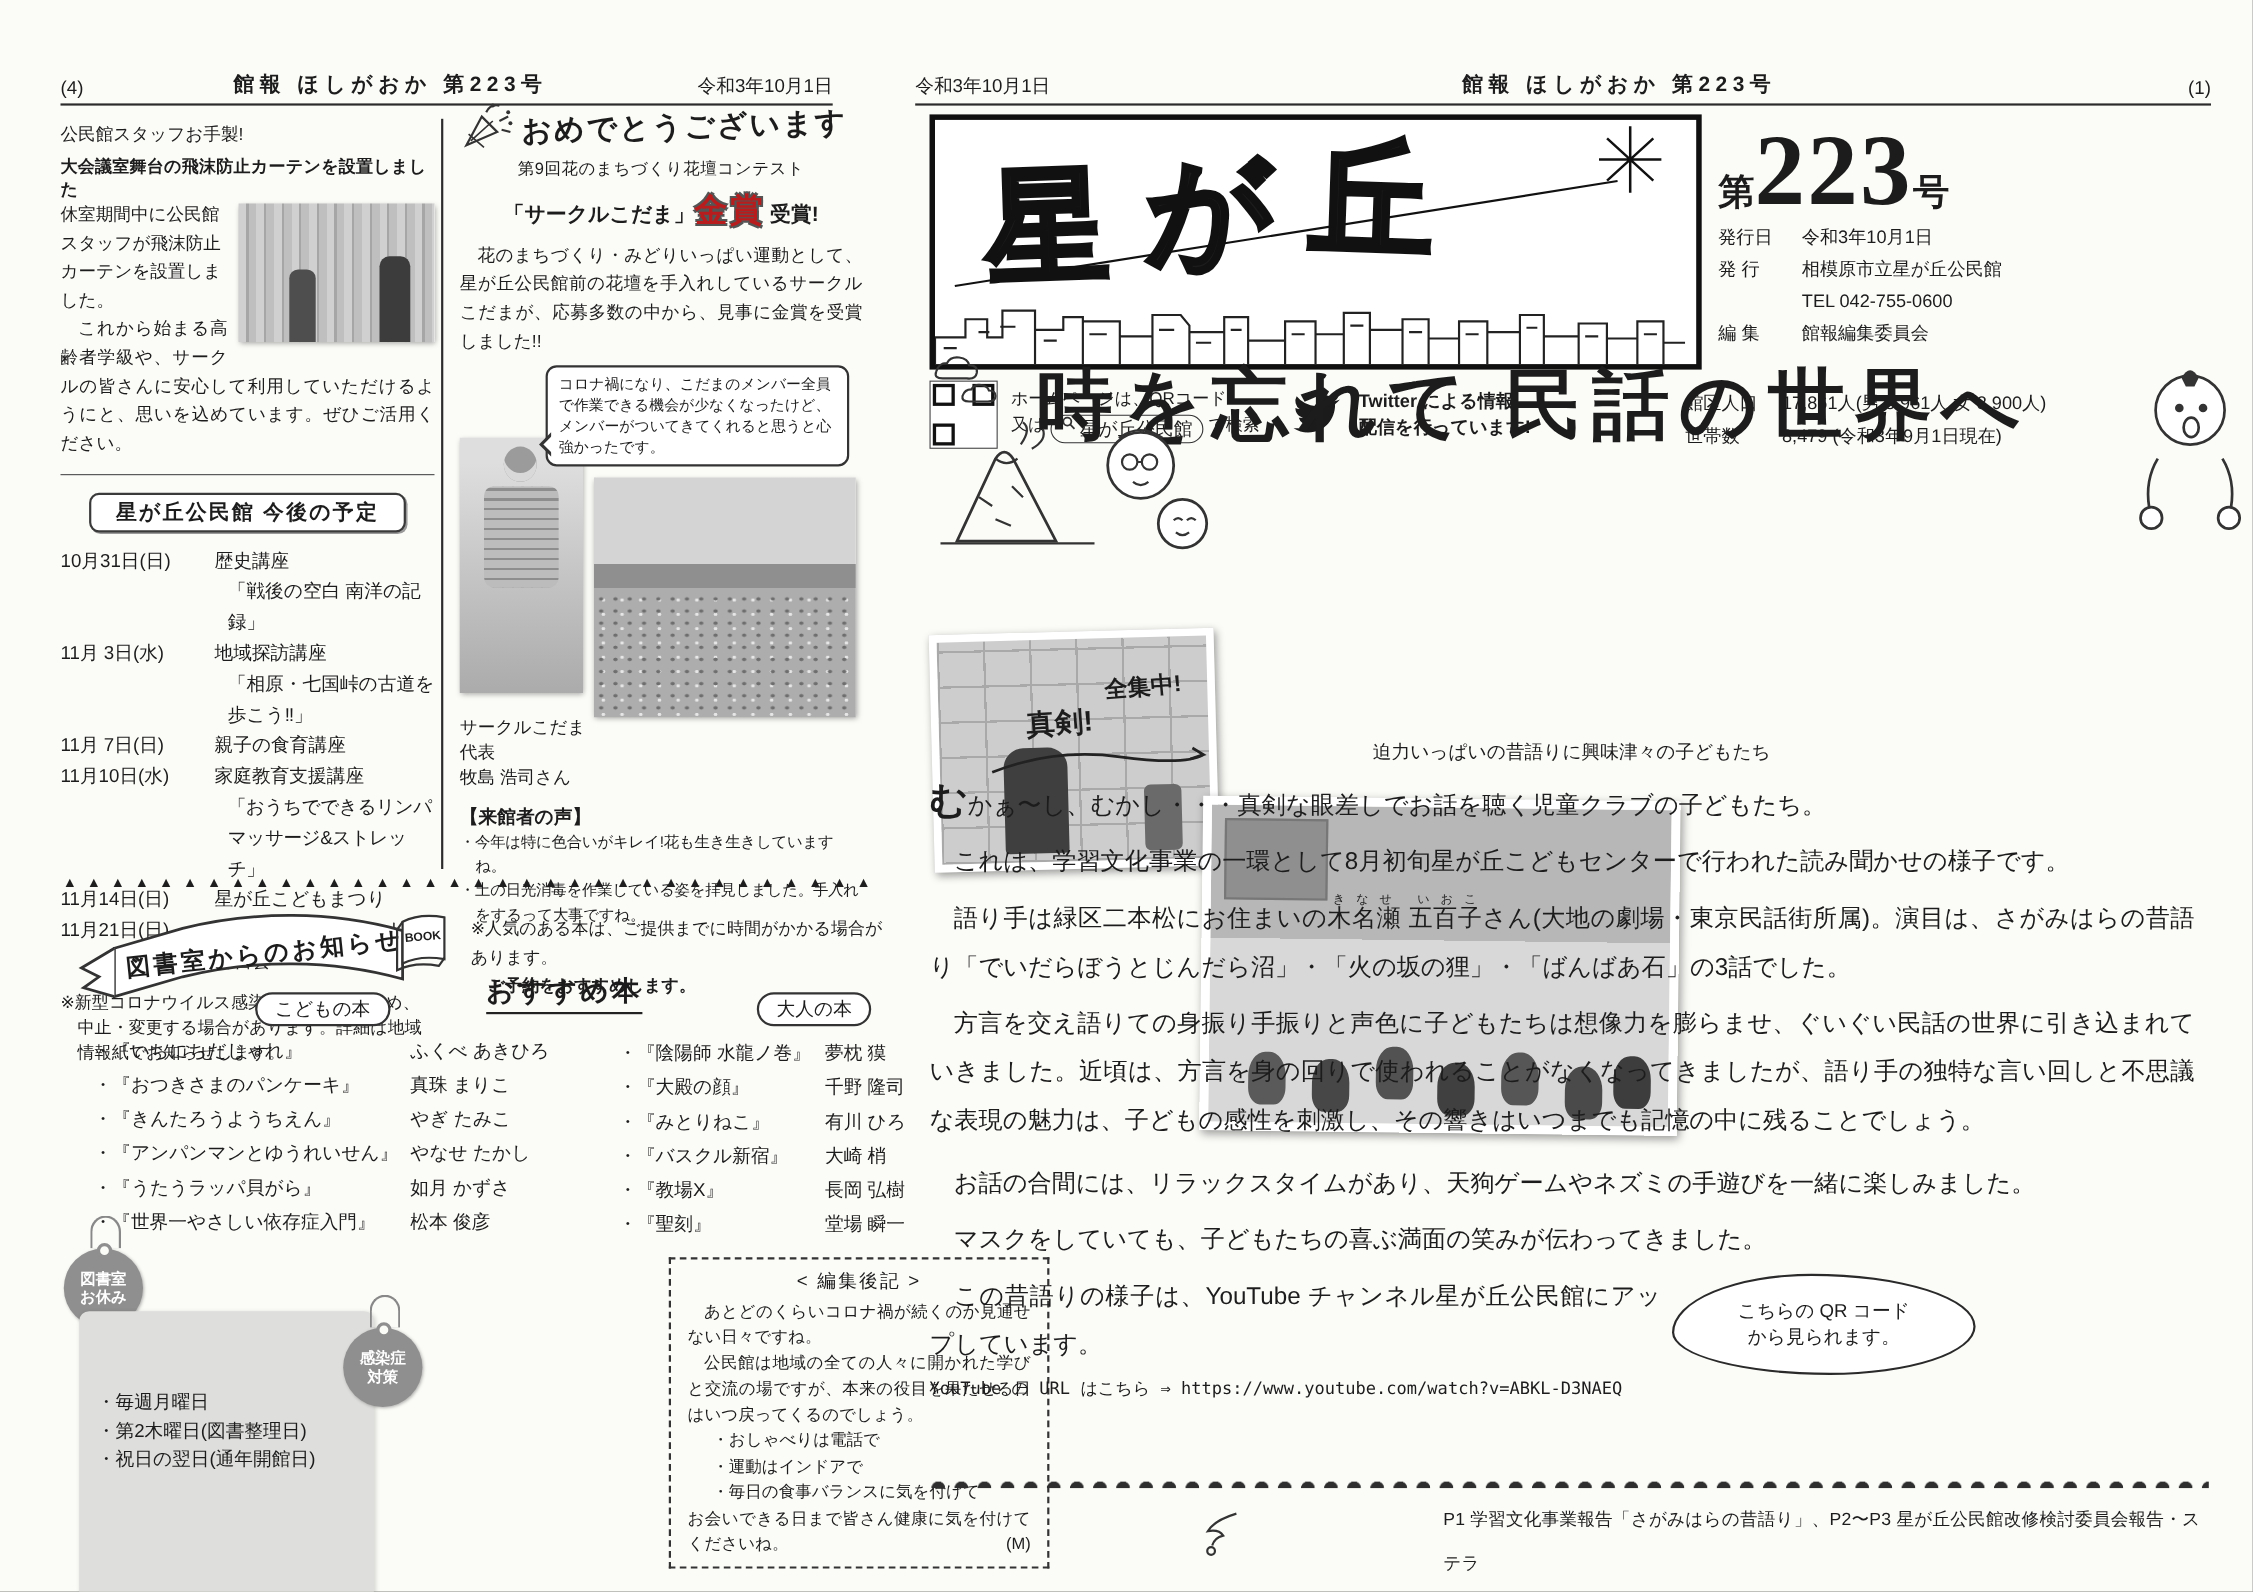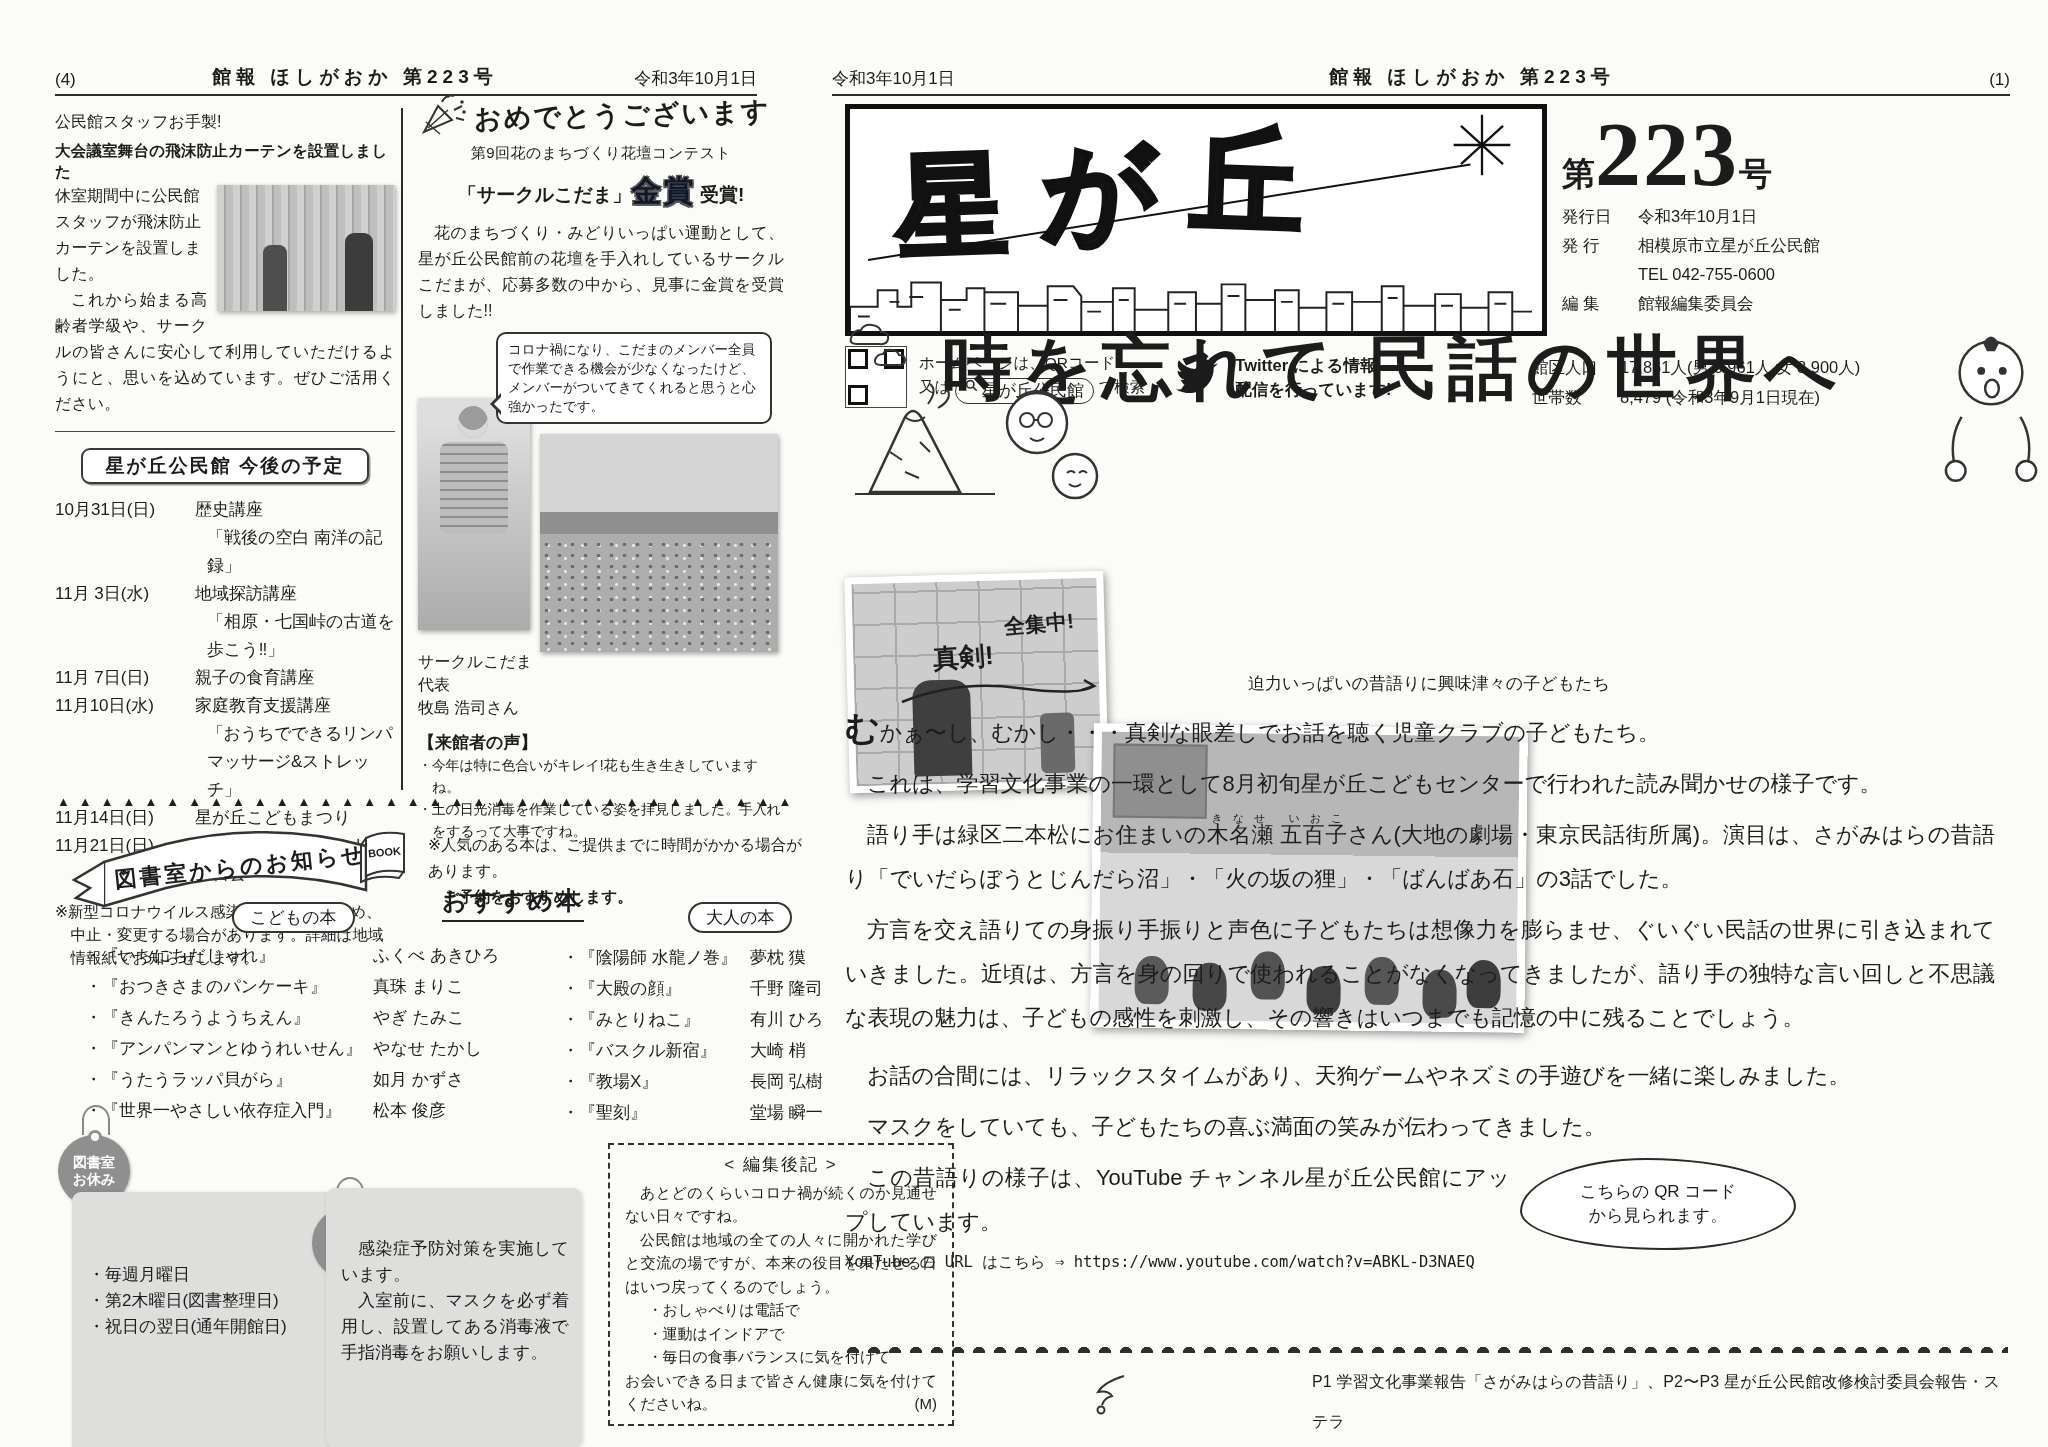--- a/index.html
+++ b/index.html
@@ -30,21 +30,21 @@
   .hang{padding-left:1em;text-indent:-1em;}
   .smallnote{font-size:15.5px;line-height:23px;margin-top:12px;}
   
   .vrule{border-left:2px solid #2b2b2b;}
   
   .congrats{display:flex;align-items:center;gap:6px;}
   .congrats .cg{font-size:27px;font-weight:bold;letter-spacing:2px;transform:rotate(-1.5deg);}
   .contest{font-size:15px;text-align:center;margin-top:6px;letter-spacing:.5px;}
   .awardline{text-align:center;margin-top:8px;}
   .awardline .win{font-size:19px;font-weight:bold;}
-  .awardline .gold{font-size:30px;font-weight:bold;color:#0f172a;letter-spacing:2px;
+  .awardline .gold{font-size:30px;font-weight:bold;color:#b91c1c;letter-spacing:2px;
     text-shadow:-1.5px -1.5px 0 #555,1.5px -1.5px 0 #555,-1.5px 1.5px 0 #555,1.5px 1.5px 0 #555;}
   .awardline .jusho{font-size:19px;font-weight:bold;}
   .award-body{font-size:16px;line-height:26px;margin-top:8px;text-align:justify;text-indent:1em;}
   .bubble{position:relative;z-index:3;margin:8px 0 -26px 78px;width:252px;border:2px solid #333;
     border-radius:10px;padding:6px 10px;font-size:13.5px;line-height:19px;background:#fff;}
   .bubble::before{content:"";position:absolute;left:-19px;bottom:7px;border:11px solid transparent;border-right-color:#333;}
   .bubble::after{content:"";position:absolute;left:-13px;bottom:9px;border:9px solid transparent;border-right-color:#fff;}
   .photo{background:#c9c9c9;box-shadow:1px 2px 5px rgba(0,0,0,.35);position:relative;}
   .ph-man{width:112px;height:232px;background:linear-gradient(#dedede 10%,#c4c4c4 55%,#ababab);}
   .ph-man::before{content:"";position:absolute;top:8px;left:40px;width:30px;height:32px;border-radius:50%;background:#9b9b9b;box-shadow:inset 0 -8px 0 #d9d9d9;}
@@ -290,24 +290,20 @@
   <div class="abs tag" style="left: 58px; top: 1135px; white-space: pre-line;">図書室
 お休み</div>
   <div class="abs note-card" style="left:72px;top:1192px;width:238px;height:200px;padding:70px 14px 0 16px;">
     <div>・毎週月曜日</div>
     <div>・第2木曜日(図書整理日)</div>
     <div>・祝日の翌日(通年開館日)</div>
   </div>
 
   <div class="abs tag" style="left: 312px; top: 1135px; white-space: pre-line;">感染症
 対策</div>
-  <div class="abs note-card" style="left:326px;top:1188px;width:228px;height:212px;padding:48px 13px 0 15px;text-align:justify;">
-    <div class="indent">感染症予防対策を実施しています。</div>
-    <div class="indent">入室前に、マスクを必ず着用し、設置してある消毒液で手指消毒をお願いします。</div>
-  </div>
 
   <div class="abs editors" style="left:608px;top:1143px;width:312px;">
     <div class="et">&lt; 編集後記 &gt;</div>
     <div class="indent">あとどのくらいコロナ禍が続くのか見通せない日々ですね。</div>
     <div class="indent">公民館は地域の全ての人々に開かれた学びと交流の場ですが、本来の役目を果たせる日はいつ戻ってくるのでしょう。</div>
     <div style="padding-left:1.5em;">・おしゃべりは電話で</div>
     <div style="padding-left:1.5em;">・運動はインドアで</div>
     <div style="padding-left:1.5em;">・毎日の食事バランスに気を付けて</div>
     <div><span>お会いできる日まで皆さん健康に気を付けてくださいね。</span><span class="sign">(M)</span></div>
   </div>

